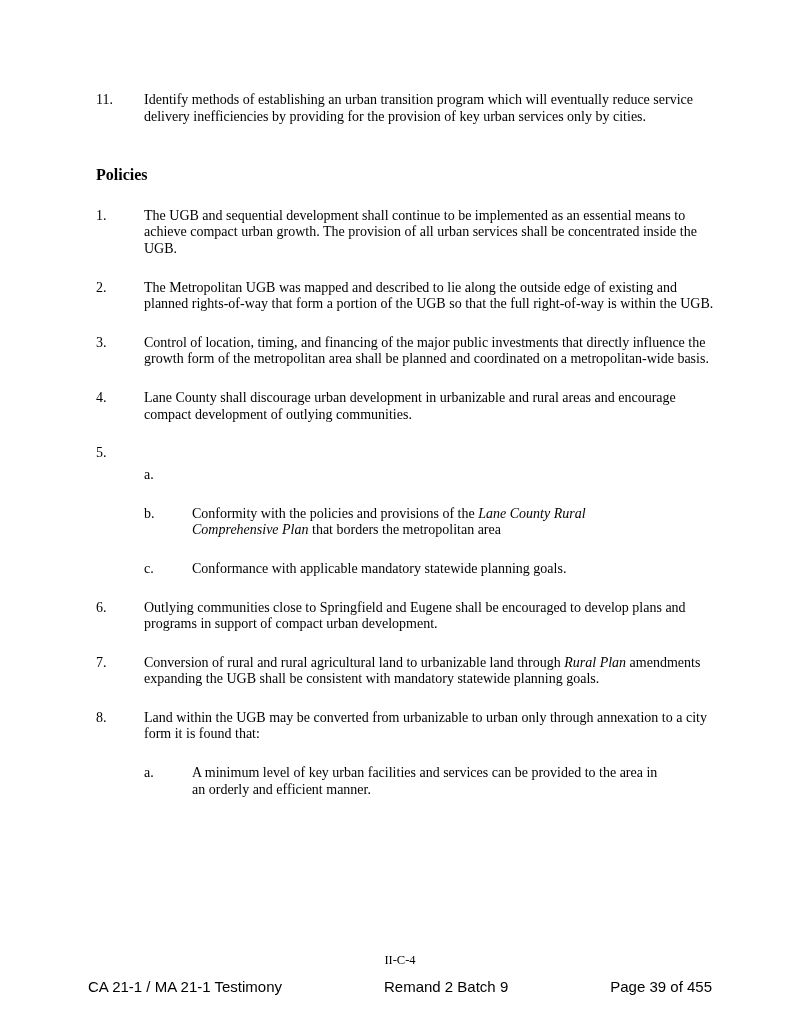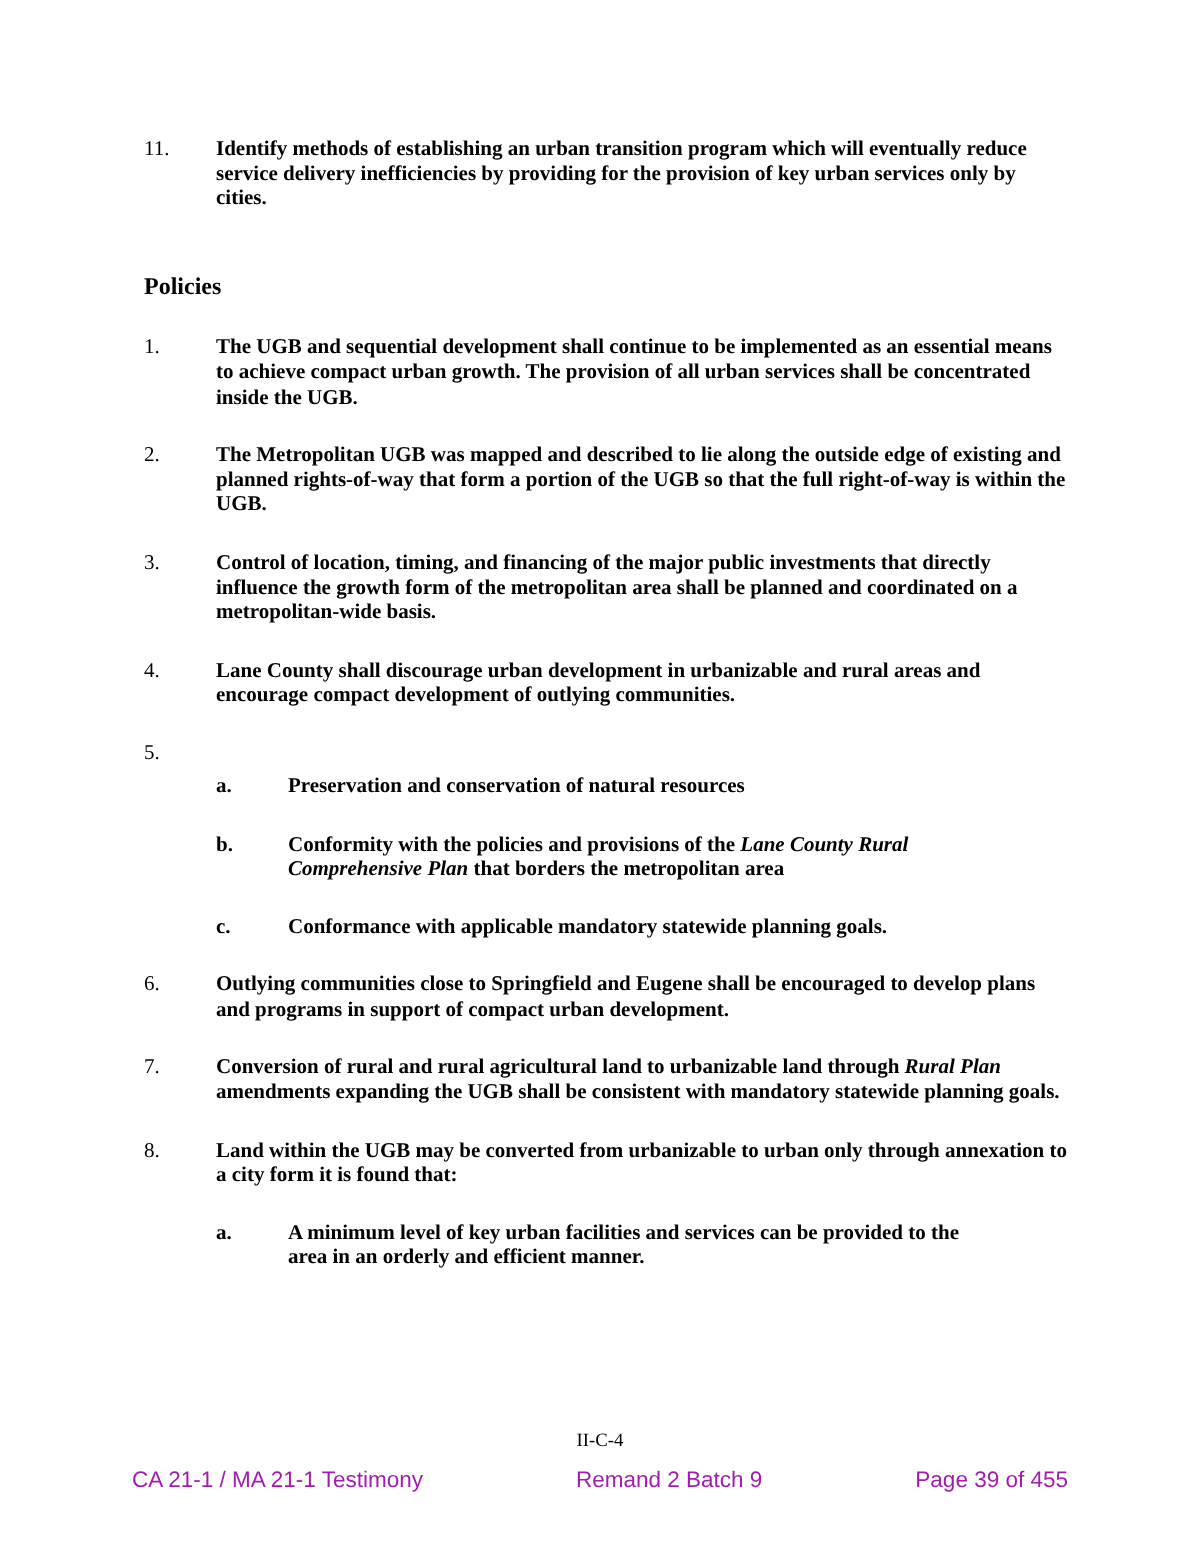--- a/index.html
+++ b/index.html
@@ -26,21 +26,20 @@
   }
   .item {
     display: flex;
     margin-bottom: 22px;
   }
   .num {
     flex: 0 0 48px;
   }
   .body {
     width: 570px;
-    font-weight: bold;
   }
   .heading {
     font-size: 16px;
     font-weight: bold;
     margin: 42px 0 24px 0;
     line-height: 16.6px;
   }
   .subitem {
     display: flex;
     margin-top: 22px;
@@ -107,21 +106,20 @@
     <div class="item">
       <span class="num">4.</span>
       <div class="body">Lane County shall discourage urban development in urbanizable and rural areas and encourage compact development of outlying communities.</div>
     </div>
 
     <div class="item">
       <span class="num">5.</span>
       <div class="body">
         <div class="subitem">
           <span class="letter">a.</span>
-          <div class="subbody">Preservation and conservation of natural resources</div>
         </div>
         <div class="subitem">
           <span class="letter">b.</span>
           <div class="subbody"><span>Conformity with the policies and provisions of the </span><span class="ital">Lane County Rural Comprehensive Plan</span><span> that borders the metropolitan area</span></div>
         </div>
         <div class="subitem">
           <span class="letter">c.</span>
           <div class="subbody">Conformance with applicable mandatory statewide planning goals.</div>
         </div>
       </div>
@@ -145,18 +143,18 @@
           <span class="letter">a.</span>
           <div class="subbody">A minimum level of key urban facilities and services can be provided to the area in an orderly and efficient manner.</div>
         </div>
       </div>
     </div>
 
   </div>
 
   <div class="footer-page">II-C-4</div>
 
-  <div class="stamp" style="color: #a21caf; align-items: flex-end;">
+  <div class="stamp" style="color: #000000; align-items: flex-end;">
     <span>CA 21-1 / MA 21-1 Testimony</span>
     <span>Remand 2 Batch 9</span>
     <span>Page 39 of 455</span>
   </div>
 </div>
 
 </body></html>

